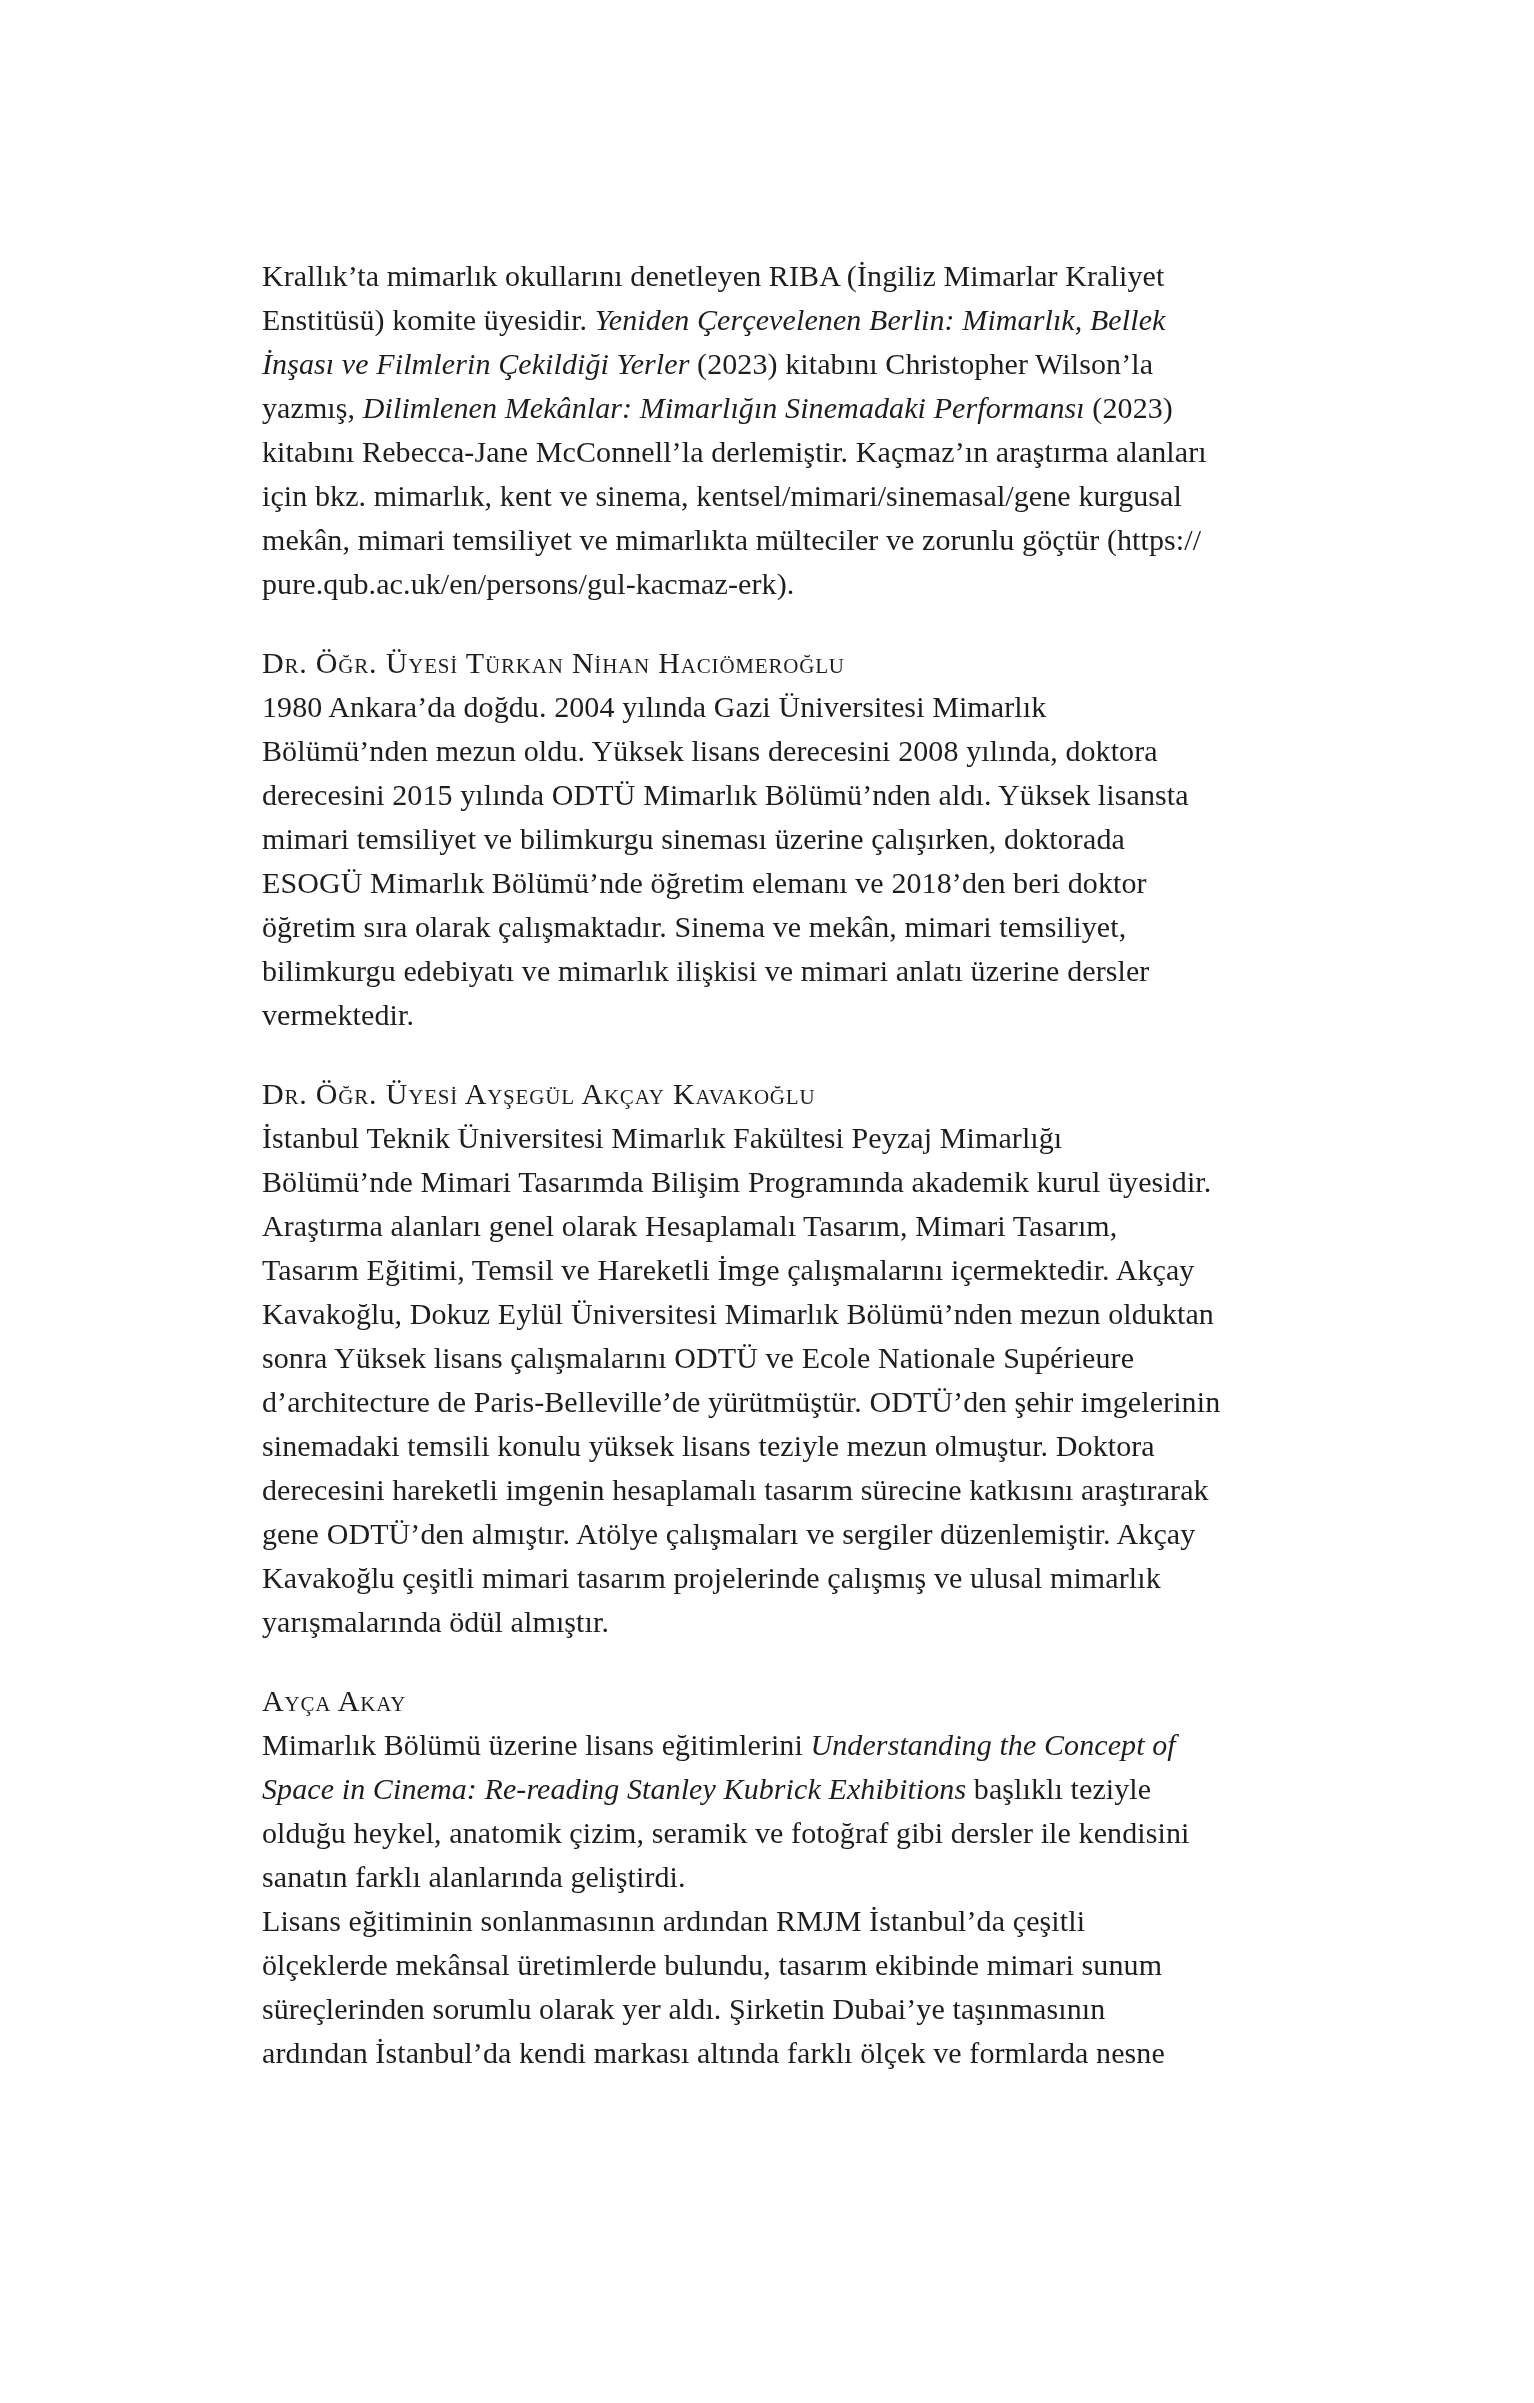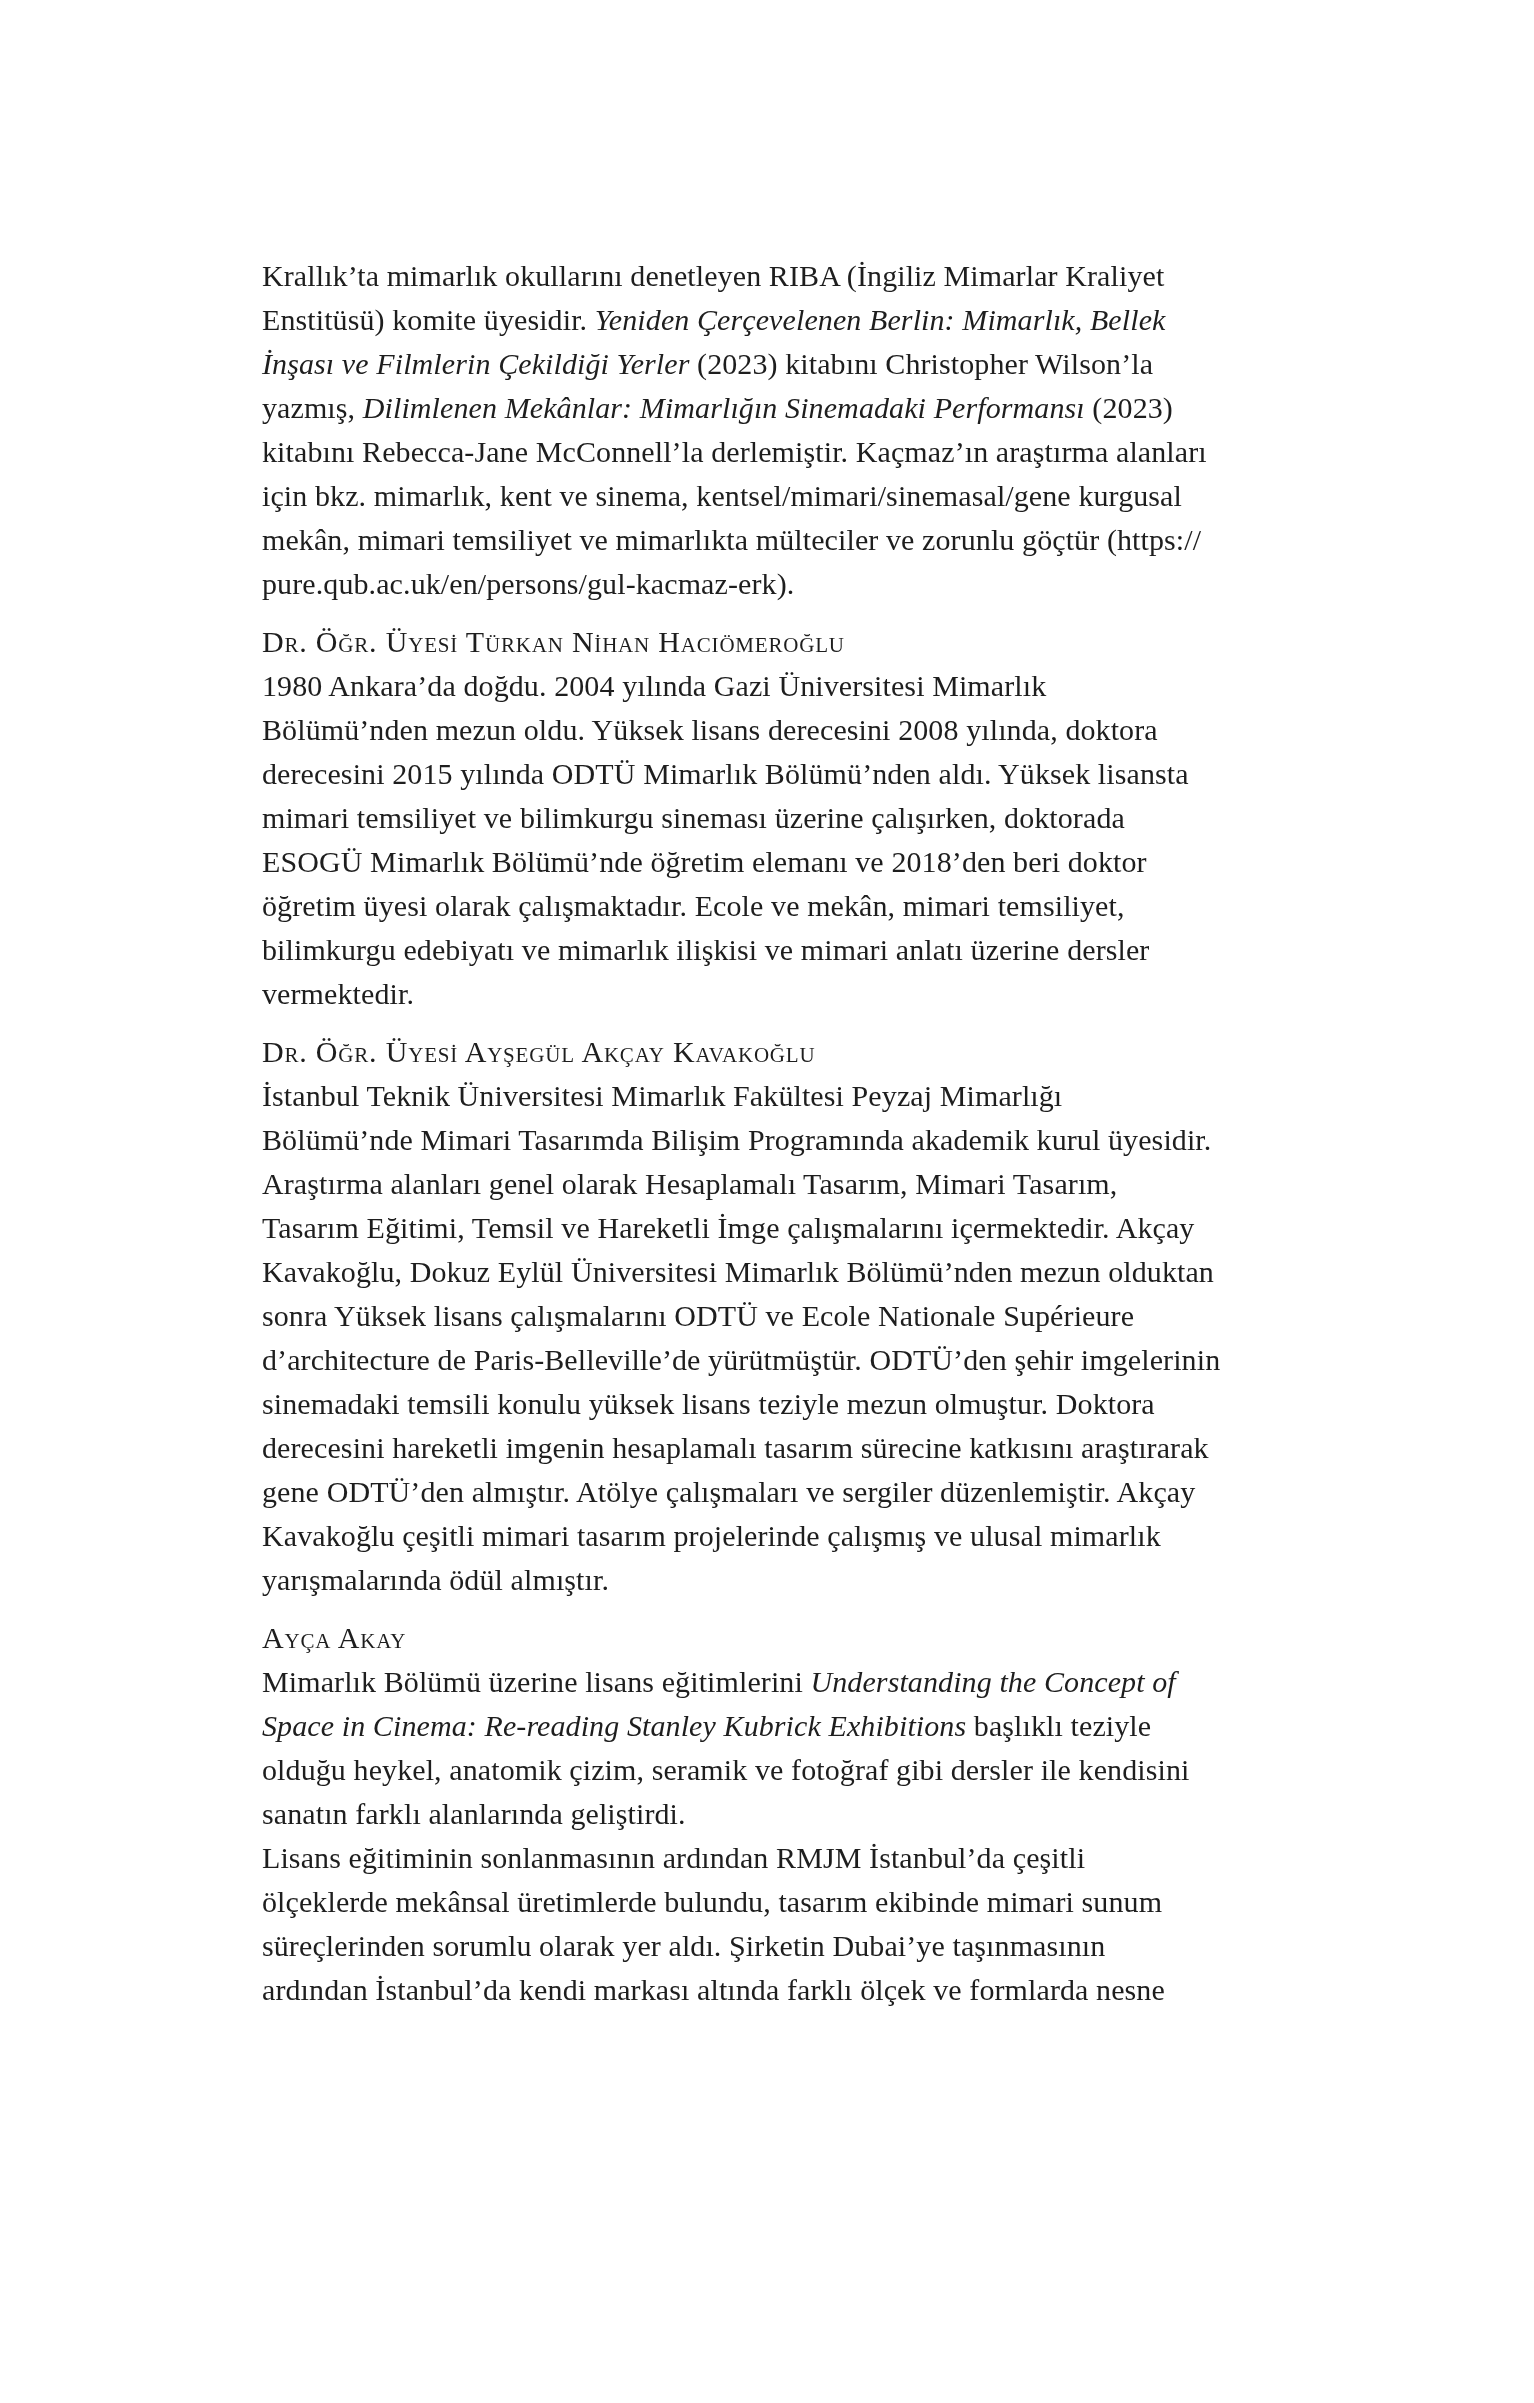--- a/index.html
+++ b/index.html
@@ -29,21 +29,21 @@
     font-size: 30px;
     line-height: 44px;
     white-space: nowrap;
     letter-spacing: 0.1px;
   }
   .heading {
     font-variant: small-caps;
     letter-spacing: 0.8px;
   }
   .it { font-style: italic; }
-  .section { margin-top: 14px; }
+  .section { margin-top: 35px; }
 </style>
 </head>
 <body>
 
 <div class="page">
   <div class="text-block">
 
     <div class="para">
       <div class="line">Krallık’ta mimarlık okullarını denetleyen RIBA (İngiliz Mimarlar Kraliyet</div>
       <div class="line"><span>Enstitüsü) komite üyesidir. </span><span class="it">Yeniden Çerçevelenen Berlin: Mimarlık, Bellek</span></div>
@@ -55,21 +55,21 @@
       <div class="line">pure.qub.ac.uk/en/persons/gul-kacmaz-erk).</div>
     </div>
 
     <div class="section">
       <div class="line heading">Dr. Öğr. Üyesi Türkan Nihan Hacıömeroğlu</div>
       <div class="line">1980 Ankara’da doğdu. 2004 yılında Gazi Üniversitesi Mimarlık</div>
       <div class="line">Bölümü’nden mezun oldu. Yüksek lisans derecesini 2008 yılında, doktora</div>
       <div class="line">derecesini 2015 yılında ODTÜ Mimarlık Bölümü’nden aldı. Yüksek lisansta</div>
       <div class="line">mimari temsiliyet ve bilimkurgu sineması üzerine çalışırken, doktorada</div>
       <div class="line">ESOGÜ Mimarlık Bölümü’nde öğretim elemanı ve 2018’den beri doktor</div>
-      <div class="line">öğretim üyesi olarak çalışmaktadır. Ecole ve mekân, mimari temsiliyet,</div>
+      <div class="line">öğretim sıra olarak çalışmaktadır. Sinema ve mekân, mimari temsiliyet,</div>
       <div class="line">bilimkurgu edebiyatı ve mimarlık ilişkisi ve mimari anlatı üzerine dersler</div>
       <div class="line">vermektedir.</div>
     </div>
 
     <div class="section">
       <div class="line heading">Dr. Öğr. Üyesi Ayşegül Akçay Kavakoğlu</div>
       <div class="line">İstanbul Teknik Üniversitesi Mimarlık Fakültesi Peyzaj Mimarlığı</div>
       <div class="line">Bölümü’nde Mimari Tasarımda Bilişim Programında akademik kurul üyesidir.</div>
       <div class="line">Araştırma alanları genel olarak Hesaplamalı Tasarım, Mimari Tasarım,</div>
       <div class="line">Tasarım Eğitimi, Temsil ve Hareketli İmge çalışmalarını içermektedir. Akçay</div>

